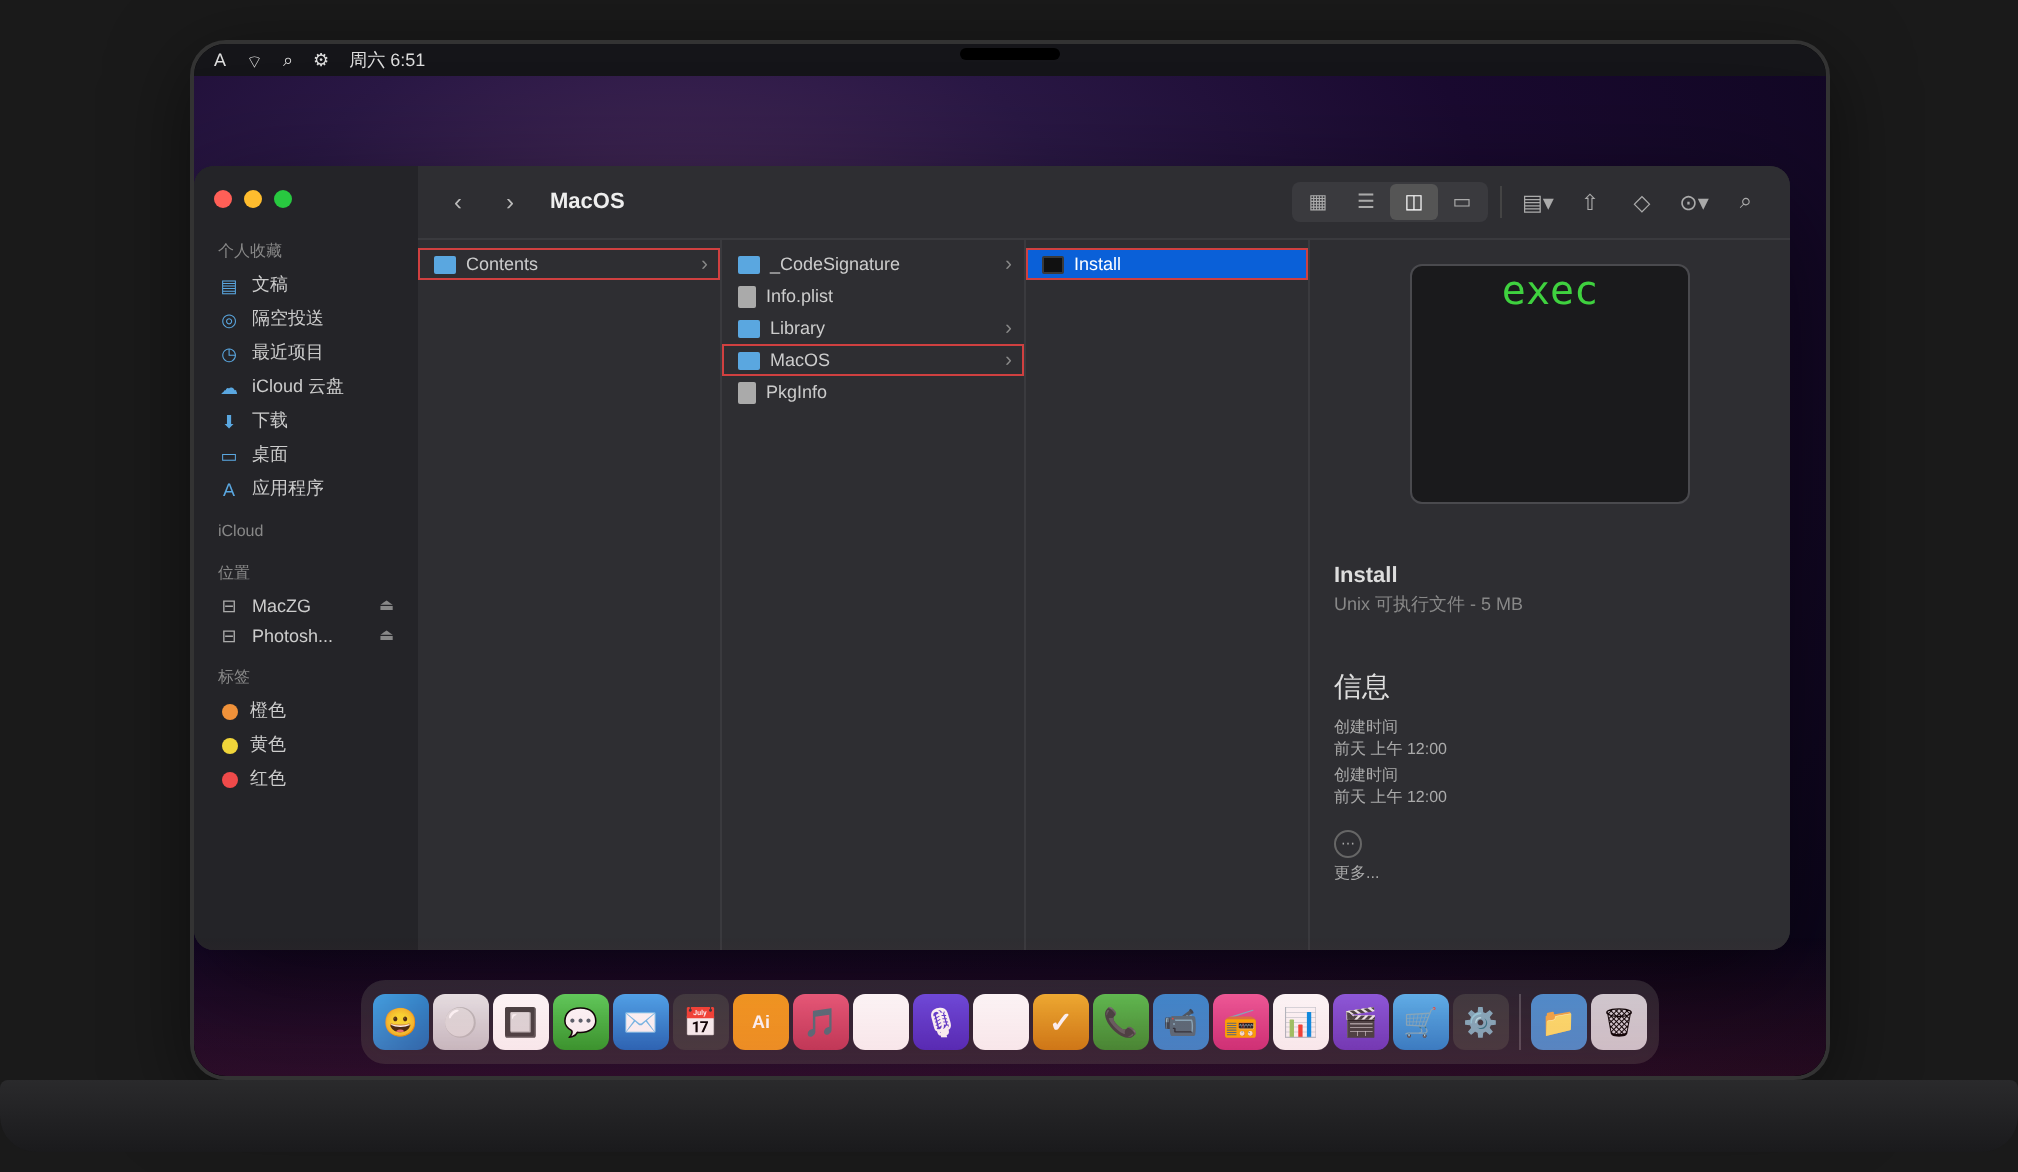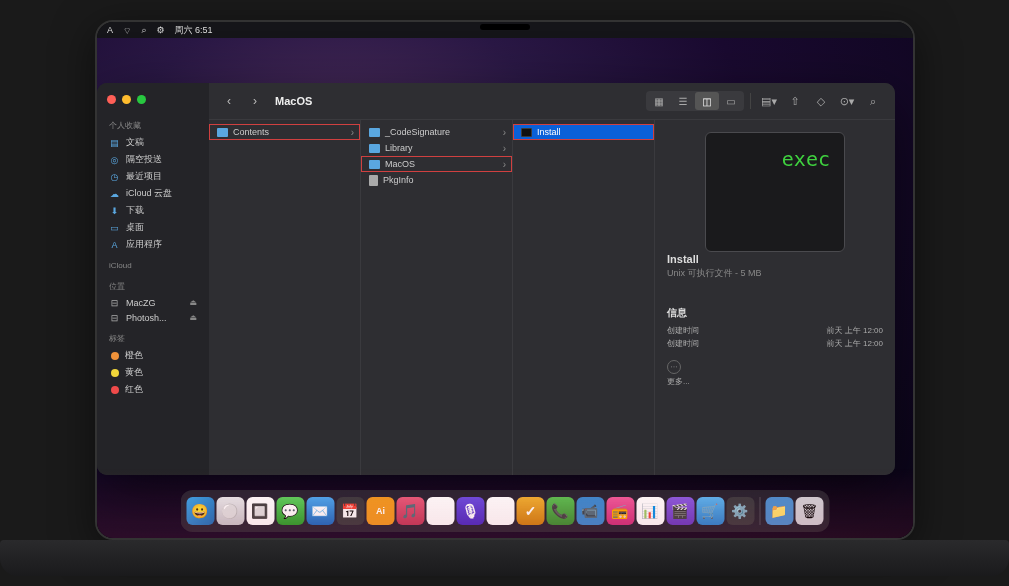--- a/index.html
+++ b/index.html
@@ -59,27 +59,27 @@
 .folder-i { background: #5aa7e0; }
 .file-i { background: #aaa; width: 9px !important; height: 11px !important; border-radius: 1px; }
 .exec-i { background: #111; border: 0.5px solid #3a3a3a; }
 .col-item.has-children::after { content: "›"; position: absolute; right: 6px; color: #888; font-size: 10px; }
 .col-item.selected { background: #0a60d8; color: #fff; }
 .col-item.selected::after { color: #fff; }
 .col-item.highlighted { outline: 1px solid #d04040; outline-offset: -1px; }
 
 
 .preview-col { flex: 1; padding: 12px; display: flex; flex-direction: column; align-items: center; }
-.preview-thumb { width: 140px; height: 120px; background: #1a1a1c; border: 1px solid #4a4a4e; border-radius: 6px; display: flex; align-items: flex-start; justify-content: flex-end; padding: 14px; margin-bottom: 1px; }
+.preview-thumb { width: 140px; height: 120px; background: #1a1a1c; border: 1px solid #4a4a4e; border-radius: 6px; display: flex; align-items: flex-start; justify-content: center; margin-bottom: 30px; }
 .preview-thumb span { color: #3fd13f; font-family: Menlo, monospace; font-size: 20px; }
 .preview-info { width: 100%; color: #ddd; font-size: 9px; }
 .preview-name { font-size: 11px; font-weight: 600; margin-bottom: 2px; }
 .preview-kind { color: #888; margin-bottom: 10px; }
-.info-heading { font-size: 10px; font-weight: 700; margin-bottom: 4px; margin-top: 26px; }
-.info-row { display: flex; justify-content: space-between; color: #aaa; padding: 1px 0; font-size: 8px; }
+.info-heading { font-size: 14px; font-weight: 400; margin-bottom: 4px; margin-top: 26px; }
+.info-row { display: flex; justify-content: space-between; color: #aaa; padding: 1px 0; font-size: 8px; flex-direction: column; }
 .more-btn { margin-top: 10px; text-align: left; color: #aaa; font-size: 8px; cursor: pointer; }
 .more-btn .dots { border: 1px solid #666; border-radius: 50%; width: 14px; height: 14px; display: inline-flex; align-items: center; justify-content: center; font-size: 7px; margin-bottom: 2px; }
 
 
 .dock { position: absolute; bottom: 6px; left: 50%; transform: translateX(-50%); height: 42px; background: rgba(60,60,65,0.55); border-radius: 12px; display: flex; align-items: center; padding: 0 6px; gap: 2px; backdrop-filter: blur(10px); }
 .dock-item { width: 28px; height: 28px; border-radius: 6px; cursor: pointer; display: flex; align-items: center; justify-content: center; font-size: 14px; }
 .dock-sep { width: 1px; height: 28px; background: rgba(255,255,255,0.2); margin: 0 3px; }
 </style>
 </head>
 <body>
@@ -196,20 +196,24 @@
             <div class="col-item has-children highlighted">
               <span class="fi folder-i"></span>
               <span>Contents</span>
             </div>
           </div>
 
           <div class="column">
             <div class="col-item has-children">
                 <span class="fi folder-i"></span>
                 <span>_CodeSignature</span>
+              </div>
+            <div class="col-item">
+                <span class="fi file-i"></span>
+                <span>Info.plist</span>
               </div>
             <div class="col-item has-children">
                 <span class="fi folder-i"></span>
                 <span>Library</span>
               </div>
             <div class="col-item has-children highlighted">
                 <span class="fi folder-i"></span>
                 <span>MacOS</span>
               </div>
             <div class="col-item">

